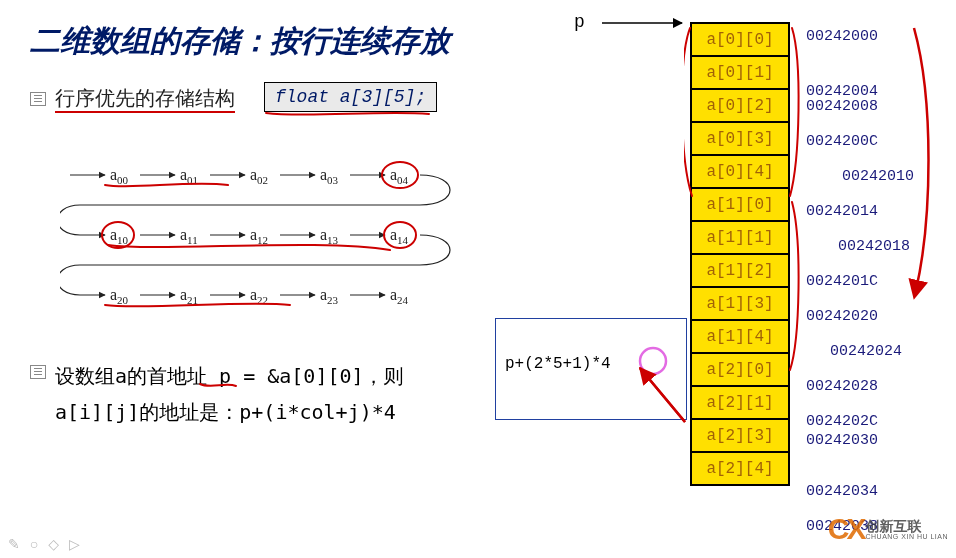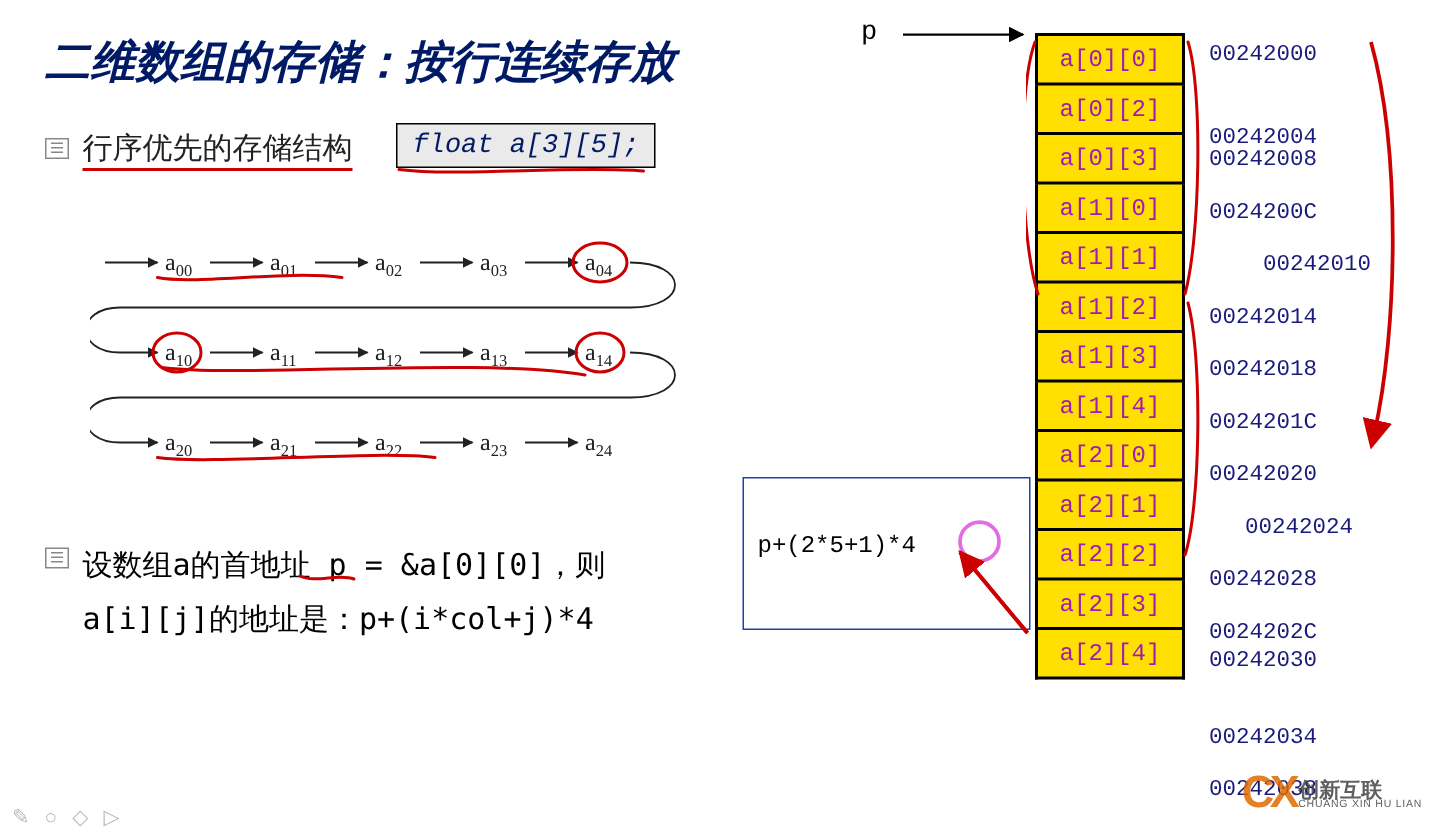--- a/index.html
+++ b/index.html
@@ -85,21 +85,21 @@
     top: 22px;
     left: 690px;
     border: 2px solid #000;
     border-collapse: collapse;
   }
   .mem-table td.cell {
     border: 2px solid #000;
     background: #ffe000;
     font-family: "Courier New", monospace;
     font-size: 16px;
-    color: #a21caf;
+    color: #a16207;
     width: 84px;
     height: 31px;
     text-align: center;
     padding: 0 6px;
   }
   .mem-addr {
     position: absolute;
     left: 806px;
     font-family: "Courier New", monospace;
     font-size: 15px;
@@ -250,65 +250,68 @@
   </defs>
   <line x1="2" y1="15" x2="82" y2="15" stroke="#000" stroke-width="1.5" marker-end="url(#arrowBlk)"></line>
 </svg>
 
 <table class="mem-table">
   <tbody id="memBody">
       <tr>
         <td class="cell">a[0][0]</td>
       </tr>
       <tr>
+        <td class="cell">a[0][1]</td>
+      </tr>
+      <tr>
         <td class="cell">a[0][2]</td>
       </tr>
       <tr>
         <td class="cell">a[0][3]</td>
       </tr>
       <tr>
+        <td class="cell">a[0][4]</td>
+      </tr>
+      <tr>
         <td class="cell">a[1][0]</td>
       </tr>
       <tr>
         <td class="cell">a[1][1]</td>
       </tr>
       <tr>
         <td class="cell">a[1][2]</td>
       </tr>
       <tr>
         <td class="cell">a[1][3]</td>
       </tr>
       <tr>
         <td class="cell">a[1][4]</td>
       </tr>
       <tr>
         <td class="cell">a[2][0]</td>
       </tr>
       <tr>
         <td class="cell">a[2][1]</td>
-      </tr>
-      <tr>
-        <td class="cell">a[2][2]</td>
       </tr>
       <tr>
         <td class="cell">a[2][3]</td>
       </tr>
       <tr>
         <td class="cell">a[2][4]</td>
       </tr>
     </tbody>
 </table>
 <div id="addrCol">
     <div class="mem-addr" style="top: 28px;">00242000</div>
     <div class="mem-addr" style="top: 63px; margin-top: 20px;">00242004</div>
     <div class="mem-addr" style="top: 98px;">00242008</div>
     <div class="mem-addr" style="top: 133px;">0024200C</div>
     <div class="mem-addr" style="top: 168px; margin-left: 36px;">00242010</div>
     <div class="mem-addr" style="top: 203px;">00242014</div>
-    <div class="mem-addr" style="top: 238px;">00242018</div>
+    <div class="mem-addr" style="top: 238px; margin-left: 32px;">00242018</div>
     <div class="mem-addr" style="top: 273px;">0024201C</div>
     <div class="mem-addr" style="top: 308px;">00242020</div>
     <div class="mem-addr" style="top: 343px; margin-left: 24px;">00242024</div>
     <div class="mem-addr" style="top: 378px;">00242028</div>
     <div class="mem-addr" style="top: 413px;">0024202C</div>
     <div class="mem-addr" style="top: 432px;">00242030</div>
     <div class="mem-addr" style="top: 483px; text-align: center;">00242034</div>
     <div class="mem-addr" style="top: 518px;">00242038</div>
   </div>
 

